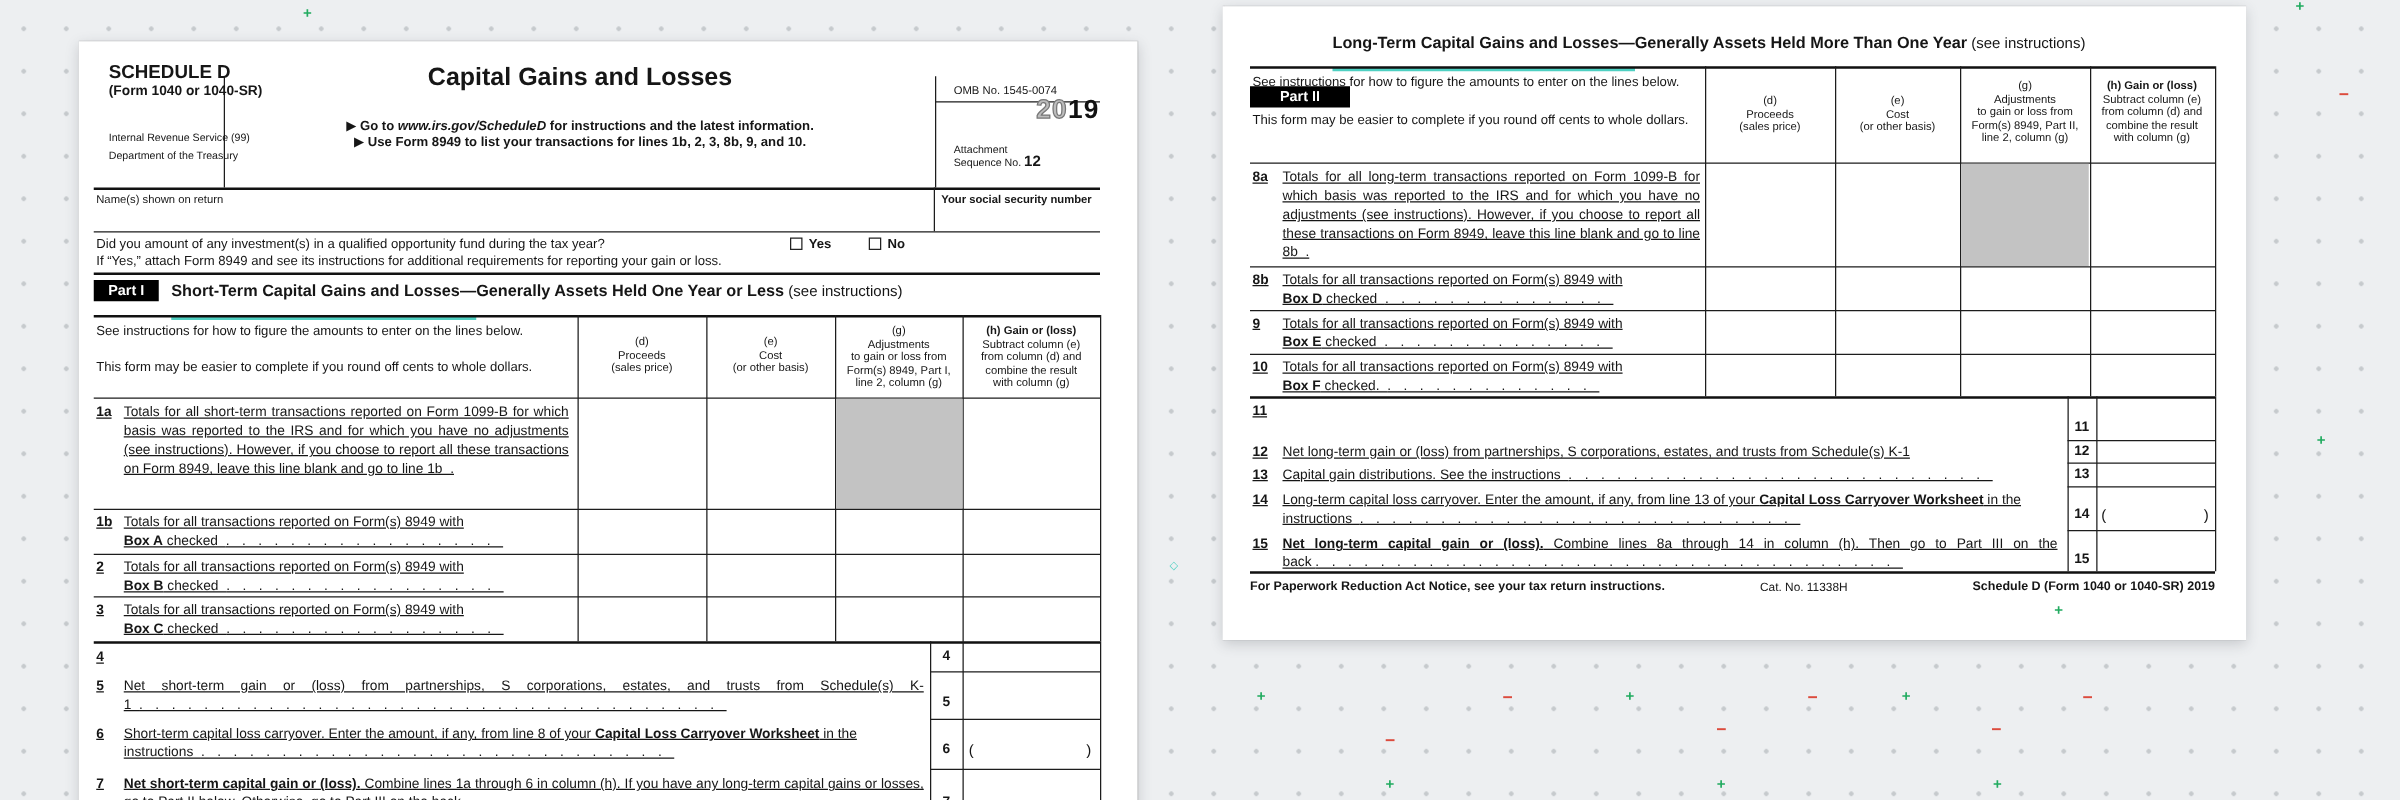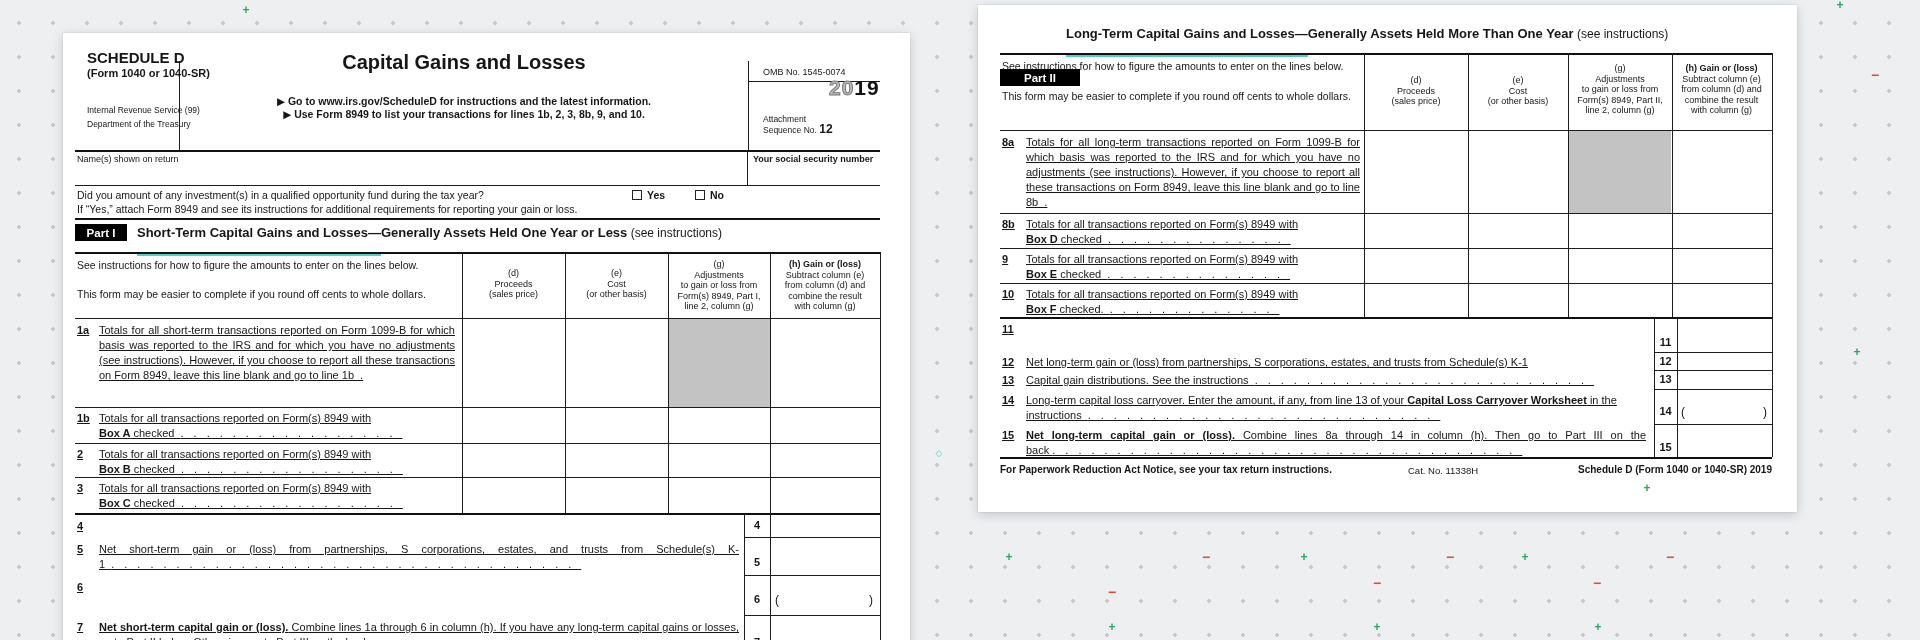--- a/index.html
+++ b/index.html
@@ -12,21 +12,21 @@
   #screen{position:relative;width:1920px;height:640px;overflow:hidden;
     background-color:var(--bg);
     background-image:radial-gradient(var(--dot) 1.6px, transparent 2px);
     background-size:34px 34px;background-position:2px 6px;}
   .page{position:absolute;background:#fff;box-shadow:0 3px 10px rgba(60,66,72,.22),0 0 1px rgba(0,0,0,.25);}
   .t{position:absolute;white-space:nowrap;}
   .w{position:absolute;}
   .c{text-align:center;}
   .j{text-align:justify;}
   .b{font-weight:bold;}
-  .i{}
+  .i{font-style:italic;}
   .pre{white-space:pre-line;}
   .fs8{font-size:8.5px;line-height:10px;}
   .fs9{font-size:9px;line-height:10.5px;}
   .fs10{font-size:10.5px;line-height:13px;}
   .fs11{font-size:11px;line-height:15px;text-decoration:underline;}
   .vl{position:absolute;width:1px;background:#1c1c1c;}
   .hl1{position:absolute;height:1px;background:#1c1c1c;}
   .hl2{position:absolute;height:2px;background:#111;}
   .badge{position:absolute;background:#000;color:#fff;font-weight:bold;font-size:11.5px;
     display:flex;align-items:center;justify-content:center;}
@@ -160,20 +160,21 @@
     <div class="cell" style="left:708px;top:481px;width:109px;height:22px;"></div>
     <div class="hl1" style="left:681px;top:504px;width:136px;"></div>
 
     <div class="t b fs11" style="left:14px;top:509px;">5</div>
     <div class="w j fs11" style="left:36px;top:509px;width:640px;"><span>Net short-term gain or (loss) from partnerships, S corporations, estates, and trusts from Schedule(s) K-1&nbsp;&nbsp;</span><span class="dots">....................................</span></div>
     <div class="numbox" style="left:681px;top:523px;width:26px;">5</div>
     <div class="cell" style="left:708px;top:505px;width:109px;height:36px;"></div>
     <div class="hl1" style="left:681px;top:542px;width:136px;"></div>
 
     <div class="t b fs11" style="left:14px;top:547px;">6</div>
+    <div class="w fs11" style="left:36px;top:547px;width:640px;"><span>Short-term capital loss carryover. Enter the amount, if any, from line 8 of your </span><span class="b">Capital Loss Carryover Worksheet</span><span> in the instructions&nbsp;&nbsp;</span><span class="dots">.............................</span></div>
     <div class="numbox" style="left:681px;top:560px;width:26px;">6</div>
     <div class="paren" style="left:712px;top:560px;">(</div>
     <div class="paren" style="left:806px;top:560px;">)</div>
     <div class="cell" style="left:718px;top:543px;width:88px;height:38px;"></div>
     <div class="hl1" style="left:681px;top:582px;width:136px;"></div>
 
     <div class="t b fs11" style="left:14px;top:587px;">7</div>
     <div class="w j fs11" style="left:36px;top:587px;width:640px;"><span class="b">Net short-term capital gain or (loss).</span><span> Combine lines 1a through 6 in column (h). If you have any long-term capital gains or losses, go to Part II below. Otherwise, go to Part III on the back&nbsp;&nbsp;</span><span class="dots">.......</span></div>
     <div class="numbox" style="left:681px;top:603px;width:26px;">7</div>
     <div class="cell" style="left:708px;top:583px;width:109px;height:40px;"></div>

